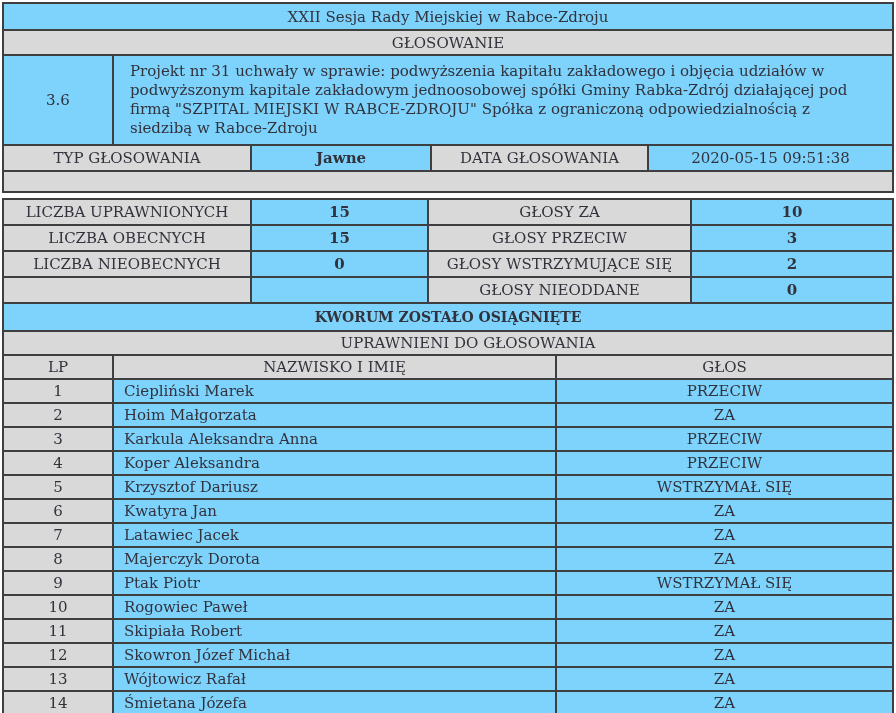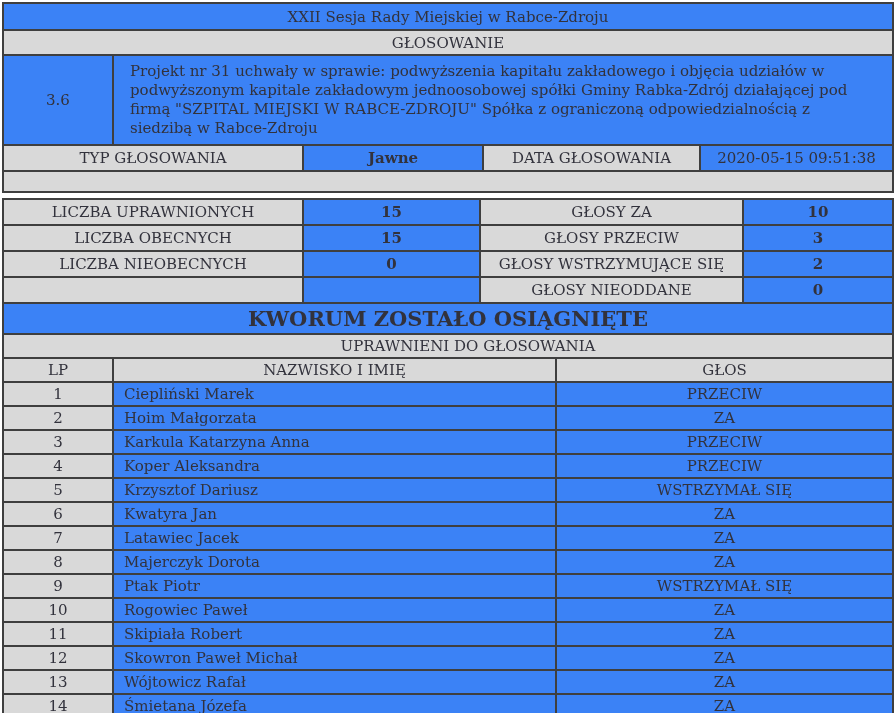--- a/index.html
+++ b/index.html
@@ -25,47 +25,47 @@
   td {
     border: 2px solid #3f3f3f;
     text-align: center;
     vertical-align: middle;
     padding: 2px 4px;
     overflow: hidden;
     white-space: nowrap;
   }
   .stack { margin-top: -2px; }          
   .gray  { background: #d9d9d9; }
-  .white { background: #3b82f6; }
+  .white { background: #7dd3fc; }
   .bold  { font-weight: bold; }
   .left  { text-align: left; padding-left: 10px; }
 
   .h-title td       { height: 27px; }
   .h-sect td        { height: 25px; }
   .h-desc td        { height: 84px; }
   .h-type td        { height: 26px; }
   .h-spacer td      { height: 21px; }
   .h-stat td        { height: 26px; }
-  .h-kworum td      { height: 28px; font-size: 21px; font-weight: bold; }
+  .h-kworum td      { height: 28px; font-size: 14px; font-weight: bold; }
   .h-upraw td       { height: 24px; padding-left: 44px; }
   .h-head td        { height: 23px; }
   .h-row td         { height: 22px; }
 
   .desc-cell {
     white-space: normal;
     text-align: left;
     padding: 6px 16px;
     line-height: 19px;
     vertical-align: middle;
   }
   .gap { height: 5px; background: #ffffff; }
 
   
   .w110 { width: 110px; }
-  .w270 { width: 300px; }
+  .w270 { width: 248px; }
   .w180 { width: 180px; }
   .w217 { width: 217px; }
   .w177 { width: 177px; }
   .w263 { width: 263px; margin-left: 9px; }
   .w443 { width: 443px; }
 </style>
 </head>
 <body>
 
 <div class="page">
@@ -163,21 +163,21 @@
       <td class="white left">Ciepliński Marek</td>
       <td class="white">PRZECIW</td>
     </tr>
     <tr class="h-row">
       <td class="gray">2</td>
       <td class="white left">Hoim Małgorzata</td>
       <td class="white">ZA</td>
     </tr>
     <tr class="h-row">
       <td class="gray">3</td>
-      <td class="white left">Karkula Katarzyna Anna</td>
+      <td class="white left">Karkula Aleksandra Anna</td>
       <td class="white">PRZECIW</td>
     </tr>
     <tr class="h-row">
       <td class="gray">4</td>
       <td class="white left">Koper Aleksandra</td>
       <td class="white">PRZECIW</td>
     </tr>
     <tr class="h-row">
       <td class="gray">5</td>
       <td class="white left">Krzysztof Dariusz</td>
@@ -208,21 +208,21 @@
       <td class="white left">Rogowiec Paweł</td>
       <td class="white">ZA</td>
     </tr>
     <tr class="h-row">
       <td class="gray">11</td>
       <td class="white left">Skipiała Robert</td>
       <td class="white">ZA</td>
     </tr>
     <tr class="h-row">
       <td class="gray">12</td>
-      <td class="white left">Skowron Paweł Michał</td>
+      <td class="white left">Skowron Józef Michał</td>
       <td class="white">ZA</td>
     </tr>
     <tr class="h-row">
       <td class="gray">13</td>
       <td class="white left">Wójtowicz Rafał</td>
       <td class="white">ZA</td>
     </tr>
     <tr class="h-row">
       <td class="gray">14</td>
       <td class="white left">Śmietana Józefa</td>

